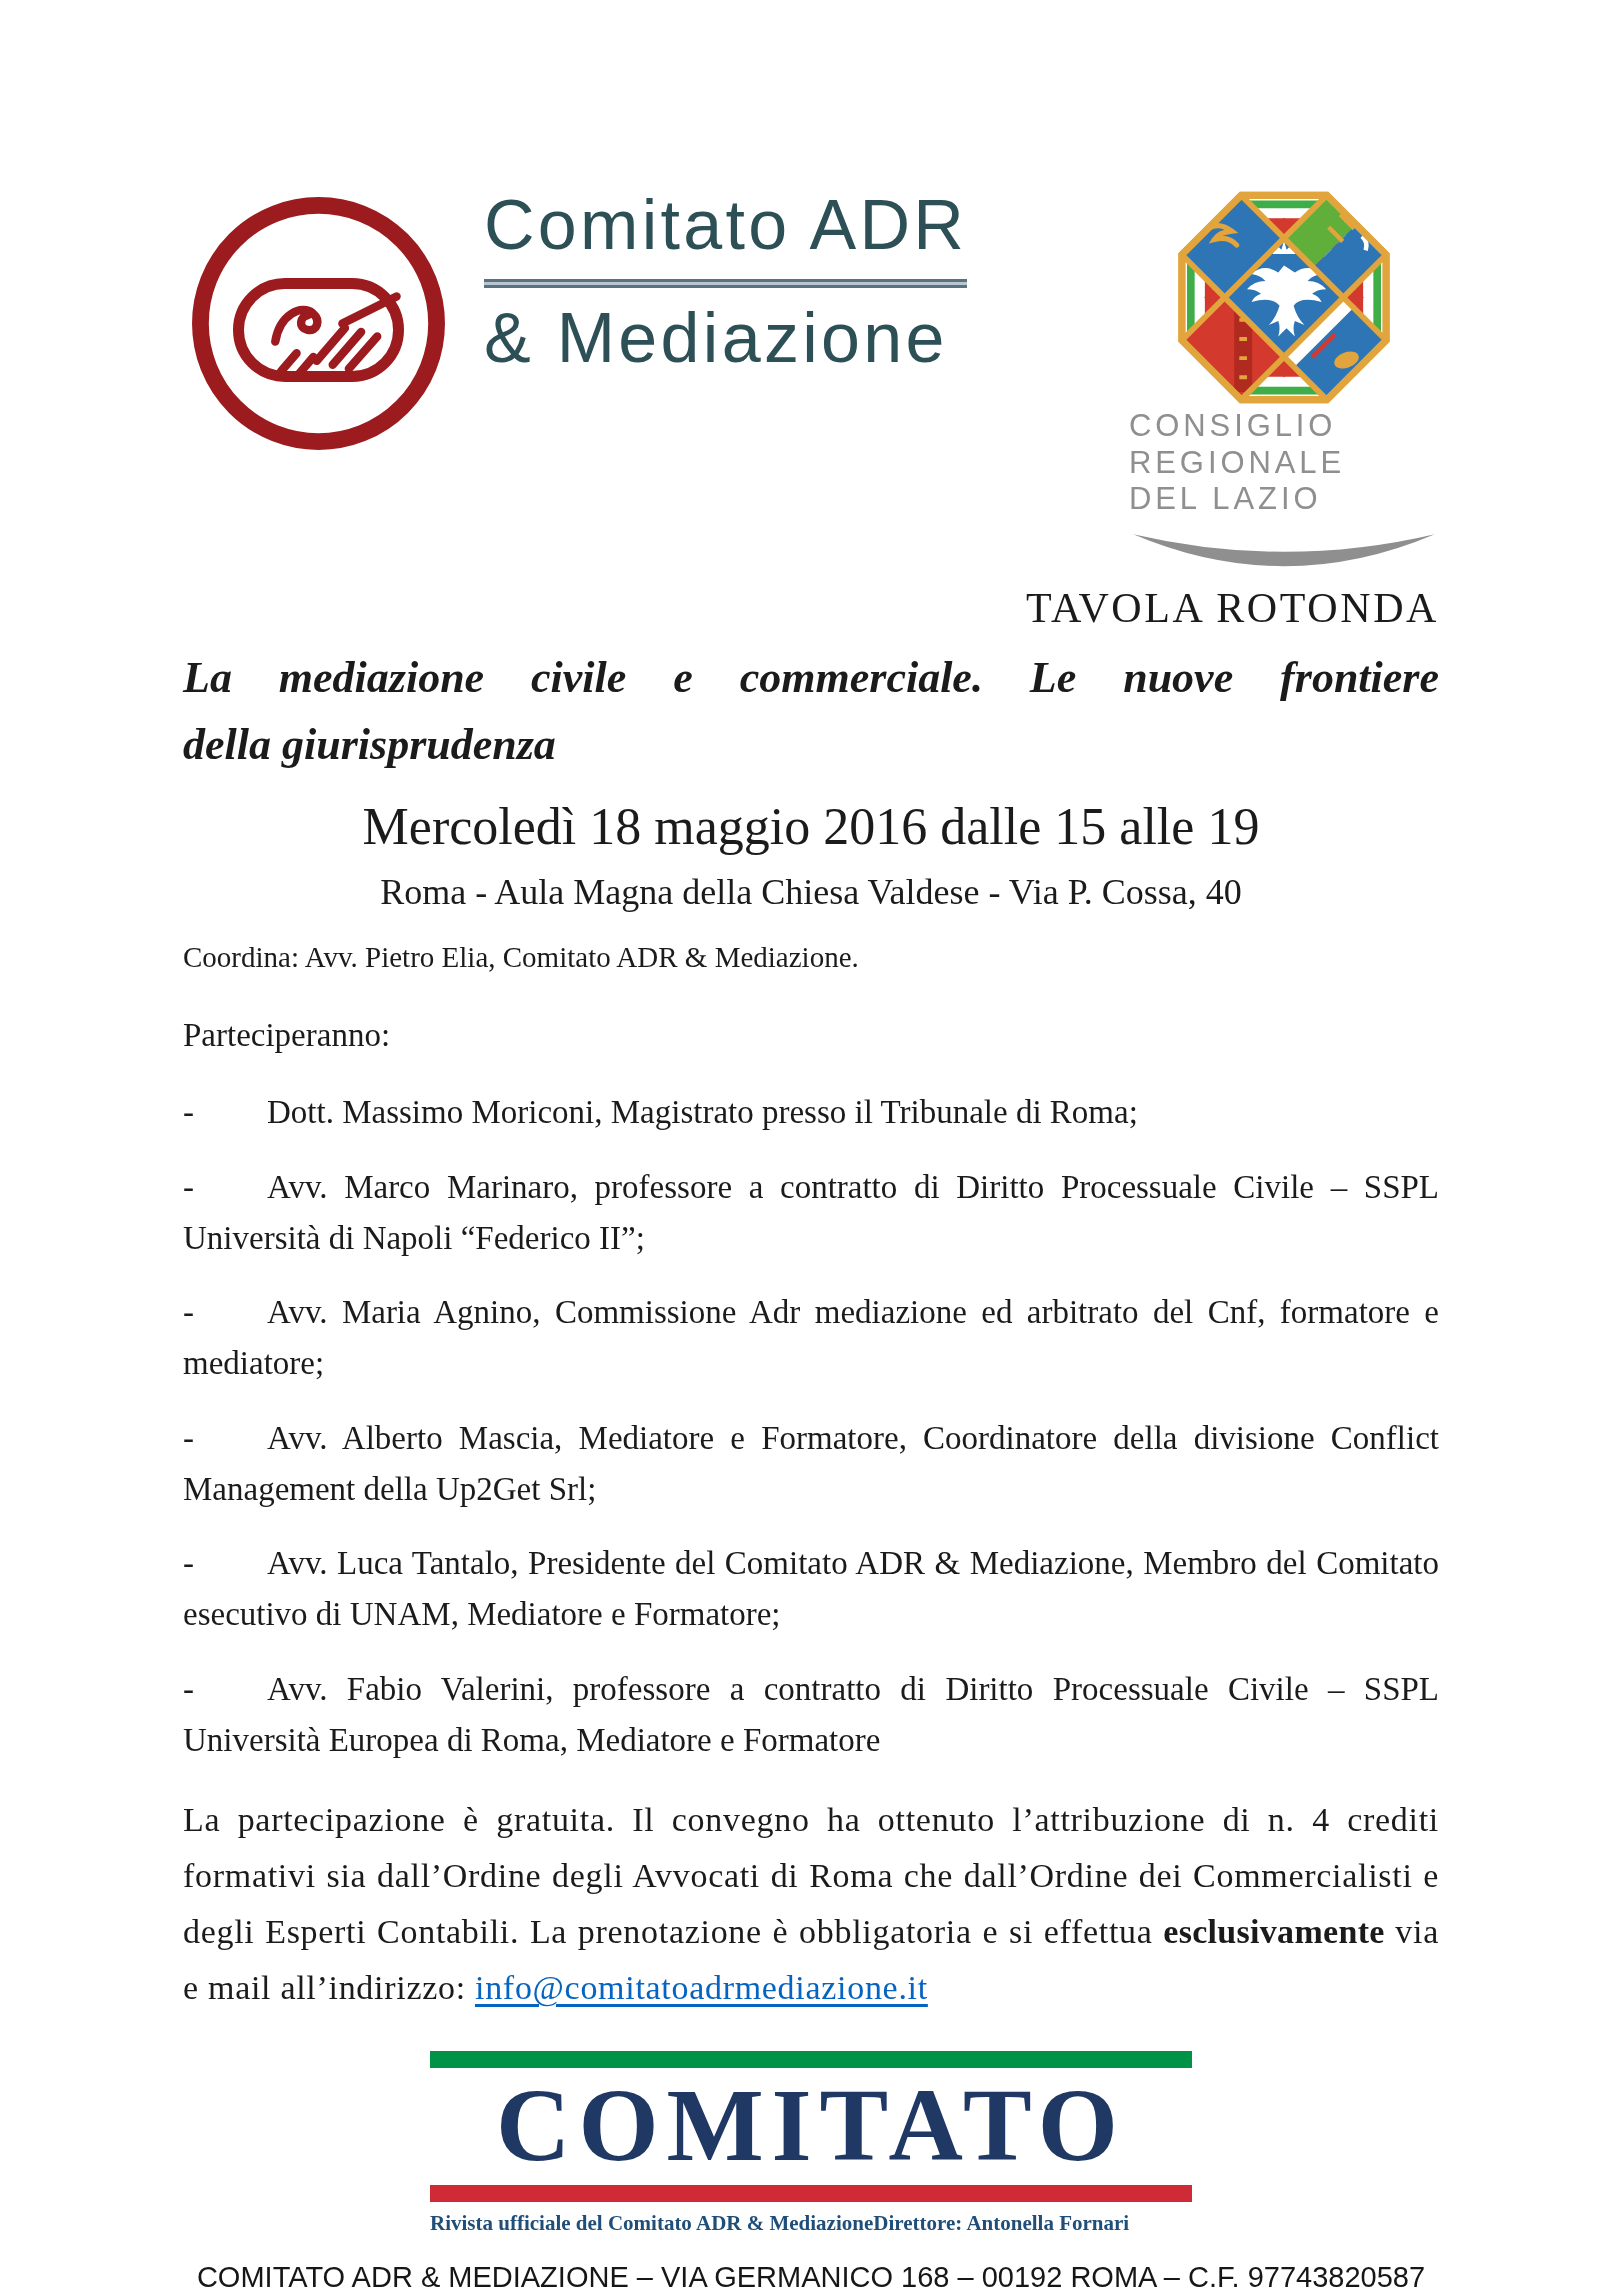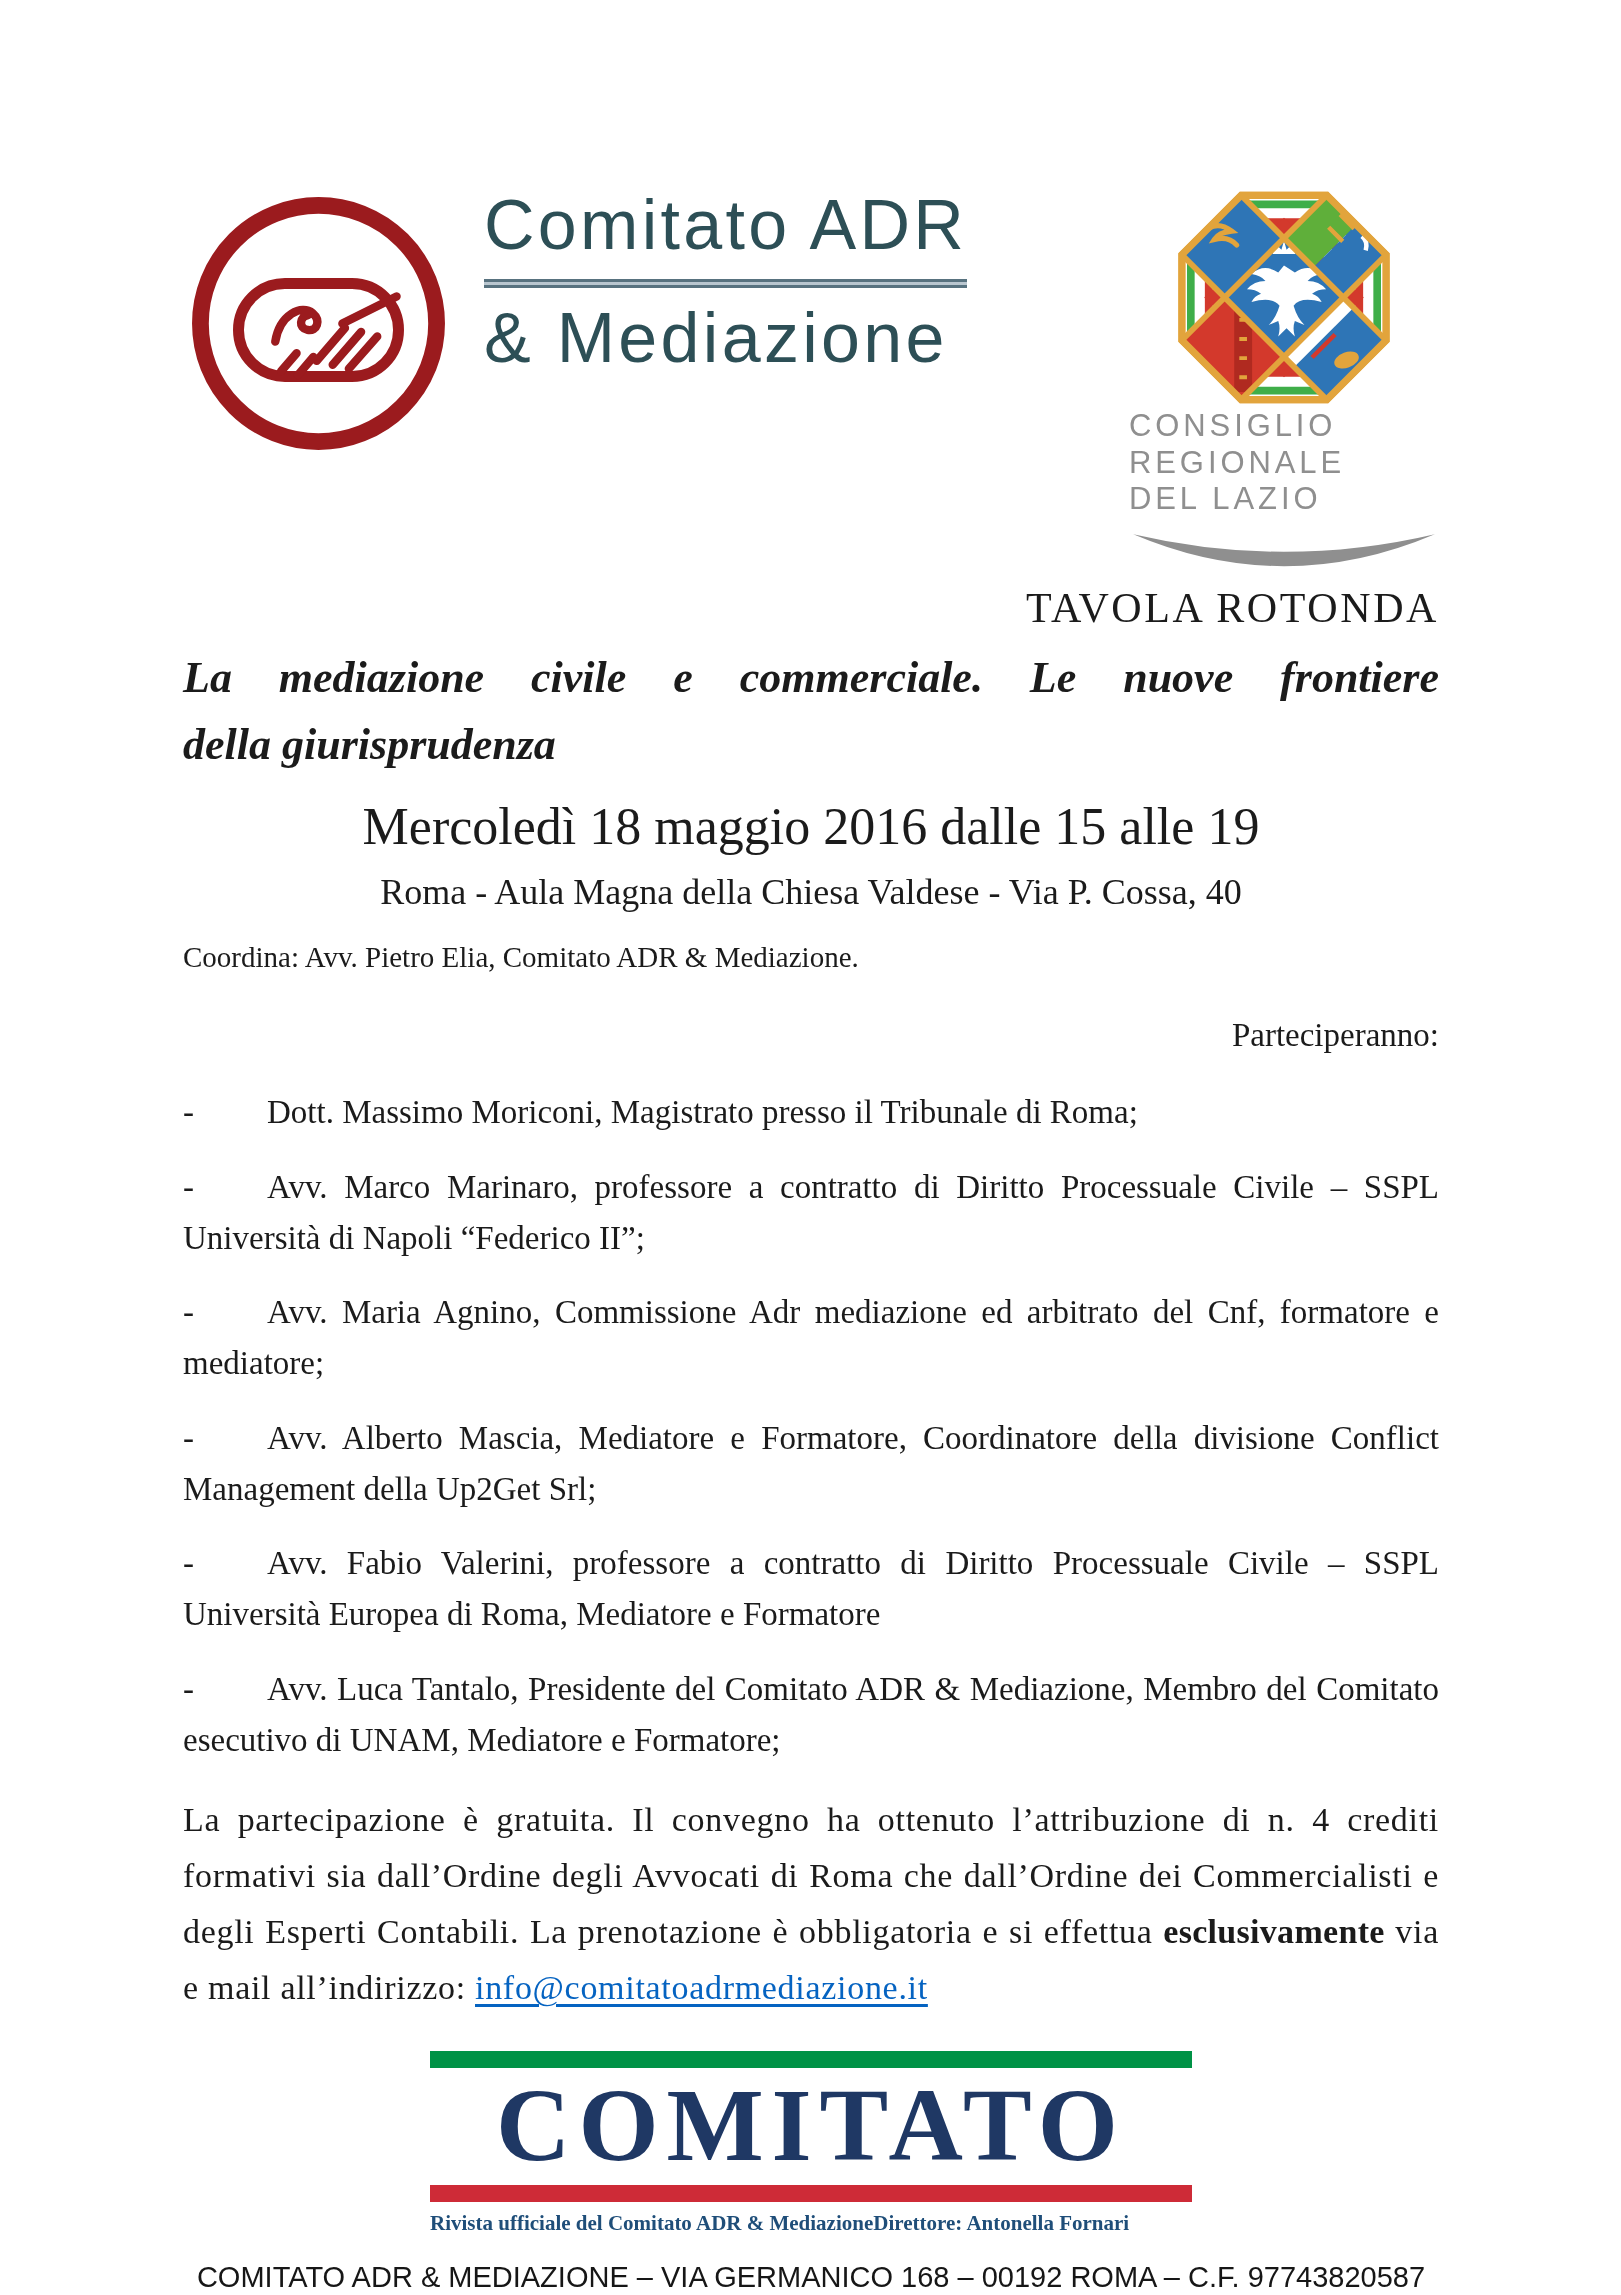--- a/index.html
+++ b/index.html
@@ -30,21 +30,21 @@
   .lazio-swoosh{margin-top:6.5px;}
 
   
   .kicker{margin-top:10.5px;text-align:right;font-size:42px;letter-spacing:2.6px;}
   .title{margin-top:11.8px;font-style:italic;font-weight:bold;font-size:44px;line-height:67px;}
   .title .l1{text-align:justify;text-align-last:justify;}
   .title .l2{text-align:left;}
   .datetime{margin-top:17px;text-align:center;font-size:52px;line-height:63px;}
   .location{margin-top:7.9px;text-align:center;font-size:36px;line-height:52px;}
   .coordina{margin-top:18.3px;font-size:29px;line-height:43px;}
-  .partec{margin-top:35px;font-size:33px;line-height:43px;text-align:right;}
+  .partec{margin-top:35px;font-size:33px;line-height:43px;}
 
   
   .items{margin-top:30px;}
   .item{margin:0 0 23.6px 0;font-size:33px;line-height:51px;text-align:justify;}
   .item .dash{display:inline-block;width:84px;}
 
   
   .closing{margin-top:26px;font-size:34px;line-height:56px;text-align:justify;letter-spacing:0.7px;}
   .closing strong{letter-spacing:0.3px;}
   .mail{color:var(--link_blue,#0563c1);text-decoration:underline;text-underline-offset:5.2px;text-decoration-thickness:2.6px;cursor:pointer;}
@@ -145,22 +145,22 @@
   <div class="datetime">Mercoledì 18 maggio 2016 dalle 15 alle 19</div>
   <div class="location">Roma - Aula Magna della Chiesa Valdese - Via P. Cossa, 40</div>
   <div class="coordina">Coordina: Avv. Pietro Elia, Comitato ADR &amp; Mediazione.</div>
   <div class="partec">Parteciperanno:</div>
 
   <div class="items">
     <p class="item"><span class="dash">-</span><span>Dott. Massimo Moriconi, Magistrato presso il Tribunale di Roma;</span></p>
     <p class="item"><span class="dash">-</span><span>Avv. Marco Marinaro, professore a contratto di Diritto Processuale Civile – SSPL Università di Napoli “Federico II”;</span></p>
     <p class="item"><span class="dash">-</span><span>Avv. Maria Agnino, Commissione Adr mediazione ed arbitrato del Cnf, formatore e mediatore;</span></p>
     <p class="item"><span class="dash">-</span><span>Avv. Alberto Mascia, Mediatore e Formatore, Coordinatore della divisione Conflict Management della Up2Get Srl;</span></p>
+    <p class="item"><span class="dash">-</span><span>Avv. Luca Tantalo, Presidente del Comitato ADR &amp; Mediazione, Membro del Comitato esecutivo di UNAM, Mediatore e Formatore;</span></p>
     <p class="item"><span class="dash">-</span><span>Avv. Fabio Valerini, professore a contratto di Diritto Processuale Civile – SSPL Università Europea di Roma, Mediatore e Formatore</span></p>
-    <p class="item"><span class="dash">-</span><span>Avv. Luca Tantalo, Presidente del Comitato ADR &amp; Mediazione, Membro del Comitato esecutivo di UNAM, Mediatore e Formatore;</span></p>
   </div>
 
   <p class="closing"><span>La partecipazione è gratuita. Il convegno ha ottenuto l’attribuzione di n. 4 crediti formativi sia dall’Ordine degli Avvocati di Roma che dall’Ordine dei Commercialisti e degli Esperti Contabili. La prenotazione è obbligatoria e si effettua </span><strong>esclusivamente</strong><span> via e mail all’indirizzo: </span><a class="mail">info@comitatoadrmediazione.it</a></p>
 
   <div class="adritalia">
     <div class="bar green"></div>
     <div class="wordmark">COMITATO</div>
     <div class="bar red"></div>
     <div class="captions">
       <span>Rivista ufficiale del Comitato ADR &amp; Mediazione</span>

